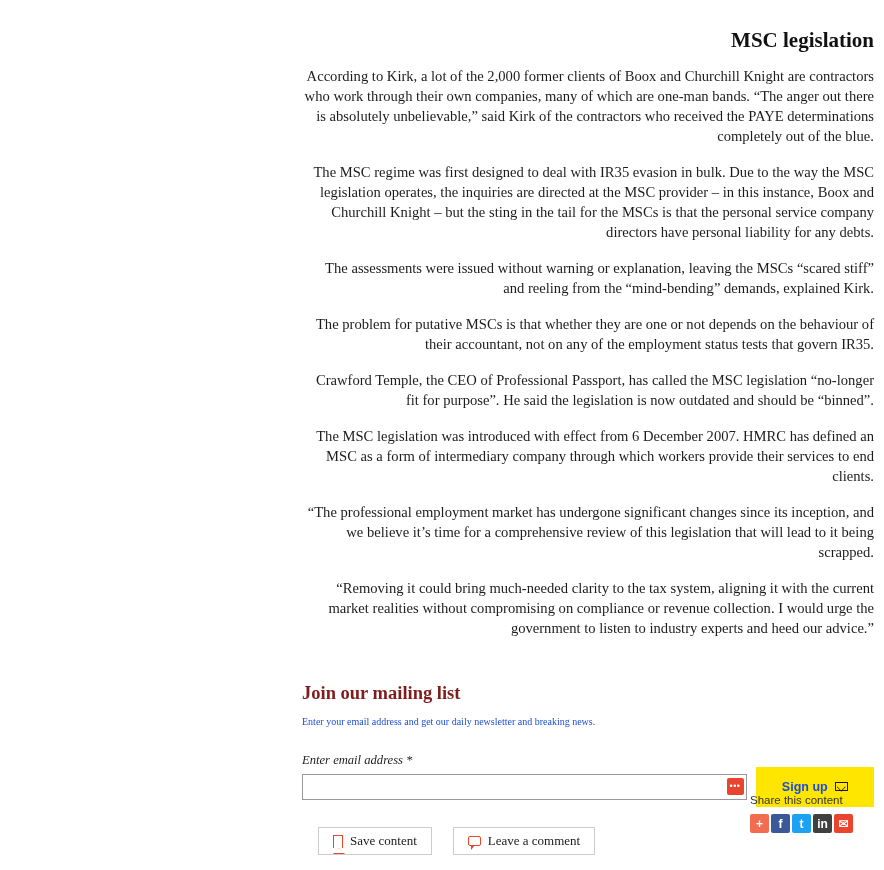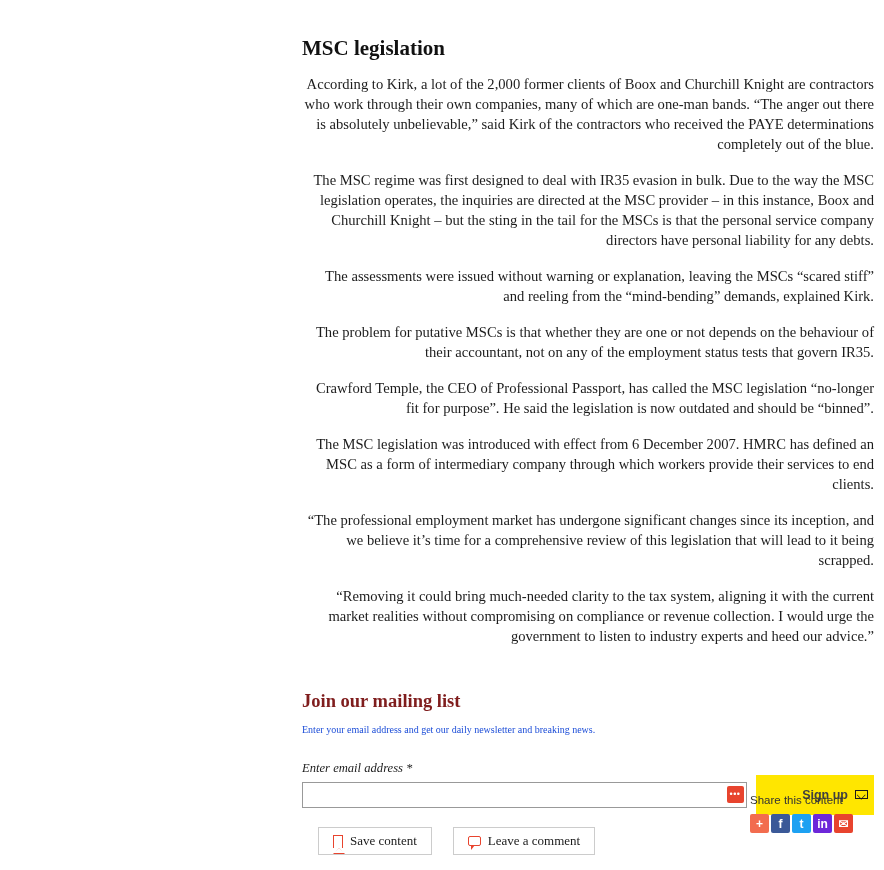--- a/index.html
+++ b/index.html
@@ -26,21 +26,21 @@
     width: 572px;
   }
   h2.heading {
     font-family: "Liberation Serif", serif;
     font-size: 21px;
     font-weight: bold;
     color: #111111;
     margin: 0 0 14px 0;
     line-height: 1.2;
   }
-  .heading-1 { padding-top: 36px; }
+  .heading-1 { padding-top: 28px; text-align: right; }
   .heading-2 { padding-top: 24px; margin-bottom: 12px; }
   p.para {
     font-size: 14.6px;
     line-height: 1.37;
     margin: 0 0 16px 0;
     color: #1c1c1c;
     text-align: right;
   }
   
   .mailing {
@@ -105,24 +105,24 @@
   }
   .signup-btn {
     width: 120px;
     height: 40px;
     margin-top: -7px;
     background: #ffe600;
     border: 0;
     font-family: "Liberation Sans", sans-serif;
     font-size: 12.5px;
     font-weight: bold;
-    color: #404040;
+    color: #1d4ed8;
     display: flex;
     align-items: center;
-    justify-content: flex-end;
+    justify-content: center;
     gap: 7px;
     cursor: pointer;
   }
   .env-icon {
     display: inline-block;
     width: 13px;
     height: 9px;
     border: 1.4px solid #1a1a1a;
     position: relative;
     box-sizing: border-box;
@@ -167,21 +167,21 @@
     justify-content: center;
     color: #ffffff;
     font-family: "Liberation Sans", sans-serif;
     font-size: 12px;
     font-weight: bold;
     cursor: pointer;
   }
   .sicon.addthis { background: #f26c4f; }
   .sicon.facebook { background: #3b5998; }
   .sicon.twitter { background: #1da1f2; }
-  .sicon.linkedin { background: #6d28d9; }
+  .sicon.linkedin { background: #404040; }
   .sicon.email { background: #e8442e; }
   
   .actions {
     position: absolute;
     left: 302px;
     top: 827px;
     display: flex;
     gap: 21px;
     padding-left: 16px;
   }

